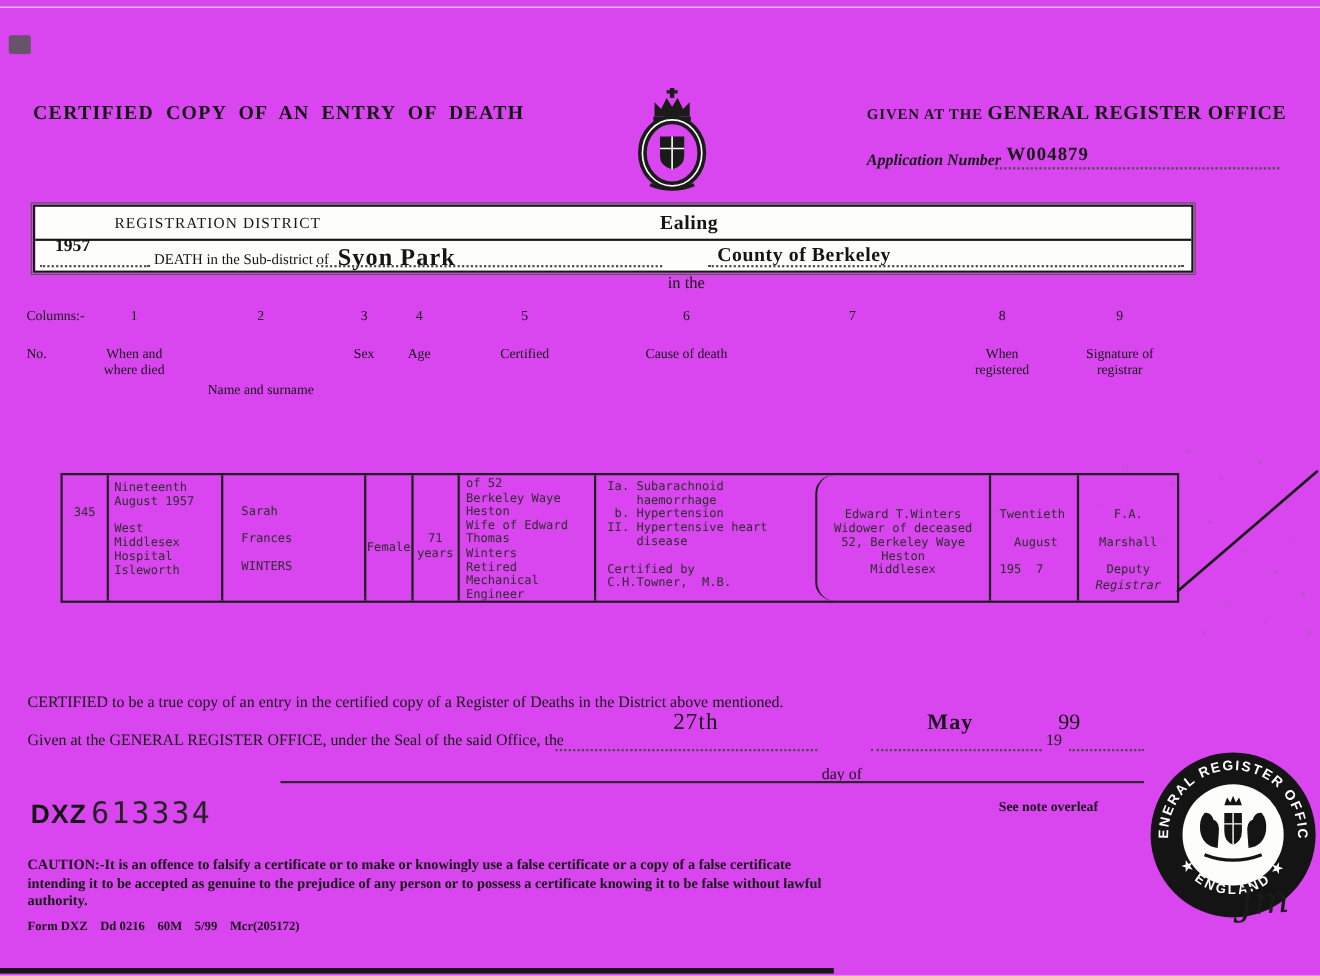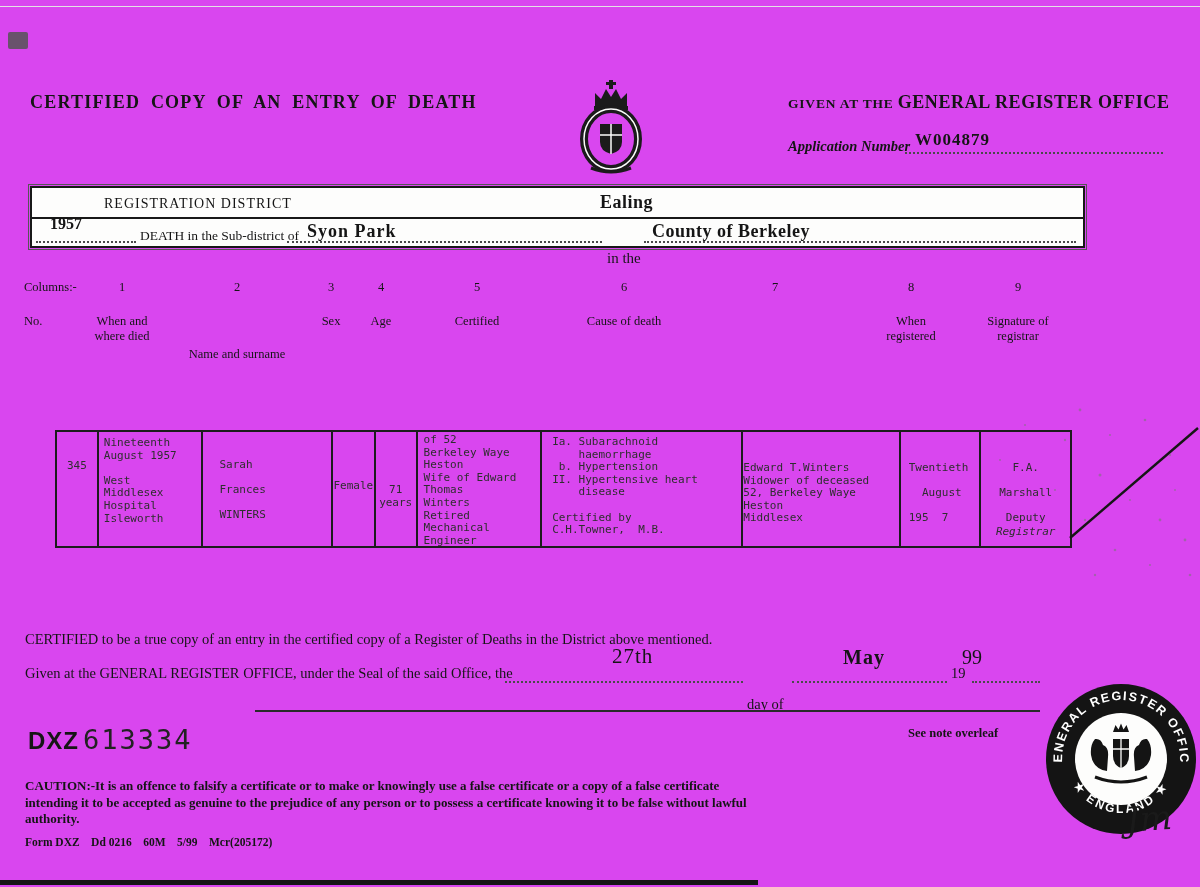--- a/index.html
+++ b/index.html
@@ -22,42 +22,42 @@
   .appnum-value { left:915px; top:130px; font-size:17px; font-weight:bold; letter-spacing:1px; }
   .dotted { border-bottom:2px dotted #4a4a4a; height:1px; }
 
   
   .district-box { left:30px; top:186px; width:1055px; height:62px; border:2px solid #181818; outline:1px solid #555; outline-offset:1px; background:#fdfdfc; }
   .district-sep { position:absolute; left:0; right:0; top:29px; border-top:2px solid #181818; }
   .reg-label { position:absolute; left:72px; top:8px; font-size:14px; letter-spacing:1px; }
   .reg-value { position:absolute; left:568px; top:4px; font-size:18px; font-weight:bold; letter-spacing:.5px; }
   .yr { position:absolute; left:18px; top:27px; font-size:16px; font-weight:bold; }
   .death-label { position:absolute; left:108px; top:40px; font-size:13.5px; }
-  .subdist { position:absolute; left:275px; top:33px; font-size:18px; font-weight:bold; letter-spacing:1px; }
+  .subdist { position:absolute; left:275px; top:33px; font-size:22px; font-weight:bold; letter-spacing:1px; }
   .inthe { position:absolute; left:575px; top:45px; font-size:15px;margin-top:17px; }
   .county { position:absolute; left:620px; top:33px; font-size:18px; font-weight:bold; letter-spacing:.5px; }
 
   
   .colprefix { left:24px; top:280px; font-size:12.5px; }
   .colnum { top:280px; font-size:12.5px; text-align:center; }
   .collabel { top:314px; font-size:12.5px; text-align:center; line-height:15px; }
   .no-label { left:24px; top:314px; font-size:12.5px; }
 
   
   .entry-table { left:55px; top:430px; width:1017px; height:118px; border:2px solid #1c1c1c; display:flex; }
   .cell { border-left:2px solid #1c1c1c; height:100%; font-family:"DejaVu Sans Mono", monospace; font-size:11px; line-height:12.6px; color:#2e2e2e; overflow:visible; }
   .cell:first-child { border-left:none; }
   .c-no     { width:40px;  padding-top:28px; text-align:center; }
   .c-when   { width:105px; padding:5px 0 0 5px; }
   .c-name   { width:130px; padding:27px 0 0 16px; }
-  .c-sex    { width:43px;  padding-top:48px; text-align:center; }
+  .c-sex    { width:43px;  padding-top:60px; text-align:center; }
   .c-age    { width:42px;  padding-top:52px; text-align:center; }
   .c-occ    { width:125px; padding:2px 0 0 6px; }
   .c-cause  { width:202px; padding:4px 0 0 10px; }
-  .c-inf    { width:158px; padding-top:30px; text-align:left; }
+  .c-inf    { width:158px; padding-top:30px; text-align:center;border-radius:17px; }
   .c-reg    { width:81px;  padding:30px 0 0 8px; }
   .c-sig    { width:91px;  padding-top:30px; text-align:center; }
   .sig-title { font-style:italic; display:block; margin-top:1px; }
 
   
   .cert1 { left:25px; top:631px; font-size:14.5px; }
   .cert2 { left:25px; top:665px; font-size:14.5px; }
   .day-val { left:612px; top:644px; font-size:21px; letter-spacing:1px; }
   .dayof { left:747px; top:696px; font-size:14.5px; }
   .month-val { left:843px; top:646px; font-size:20px; font-weight:bold; letter-spacing:1px; }

